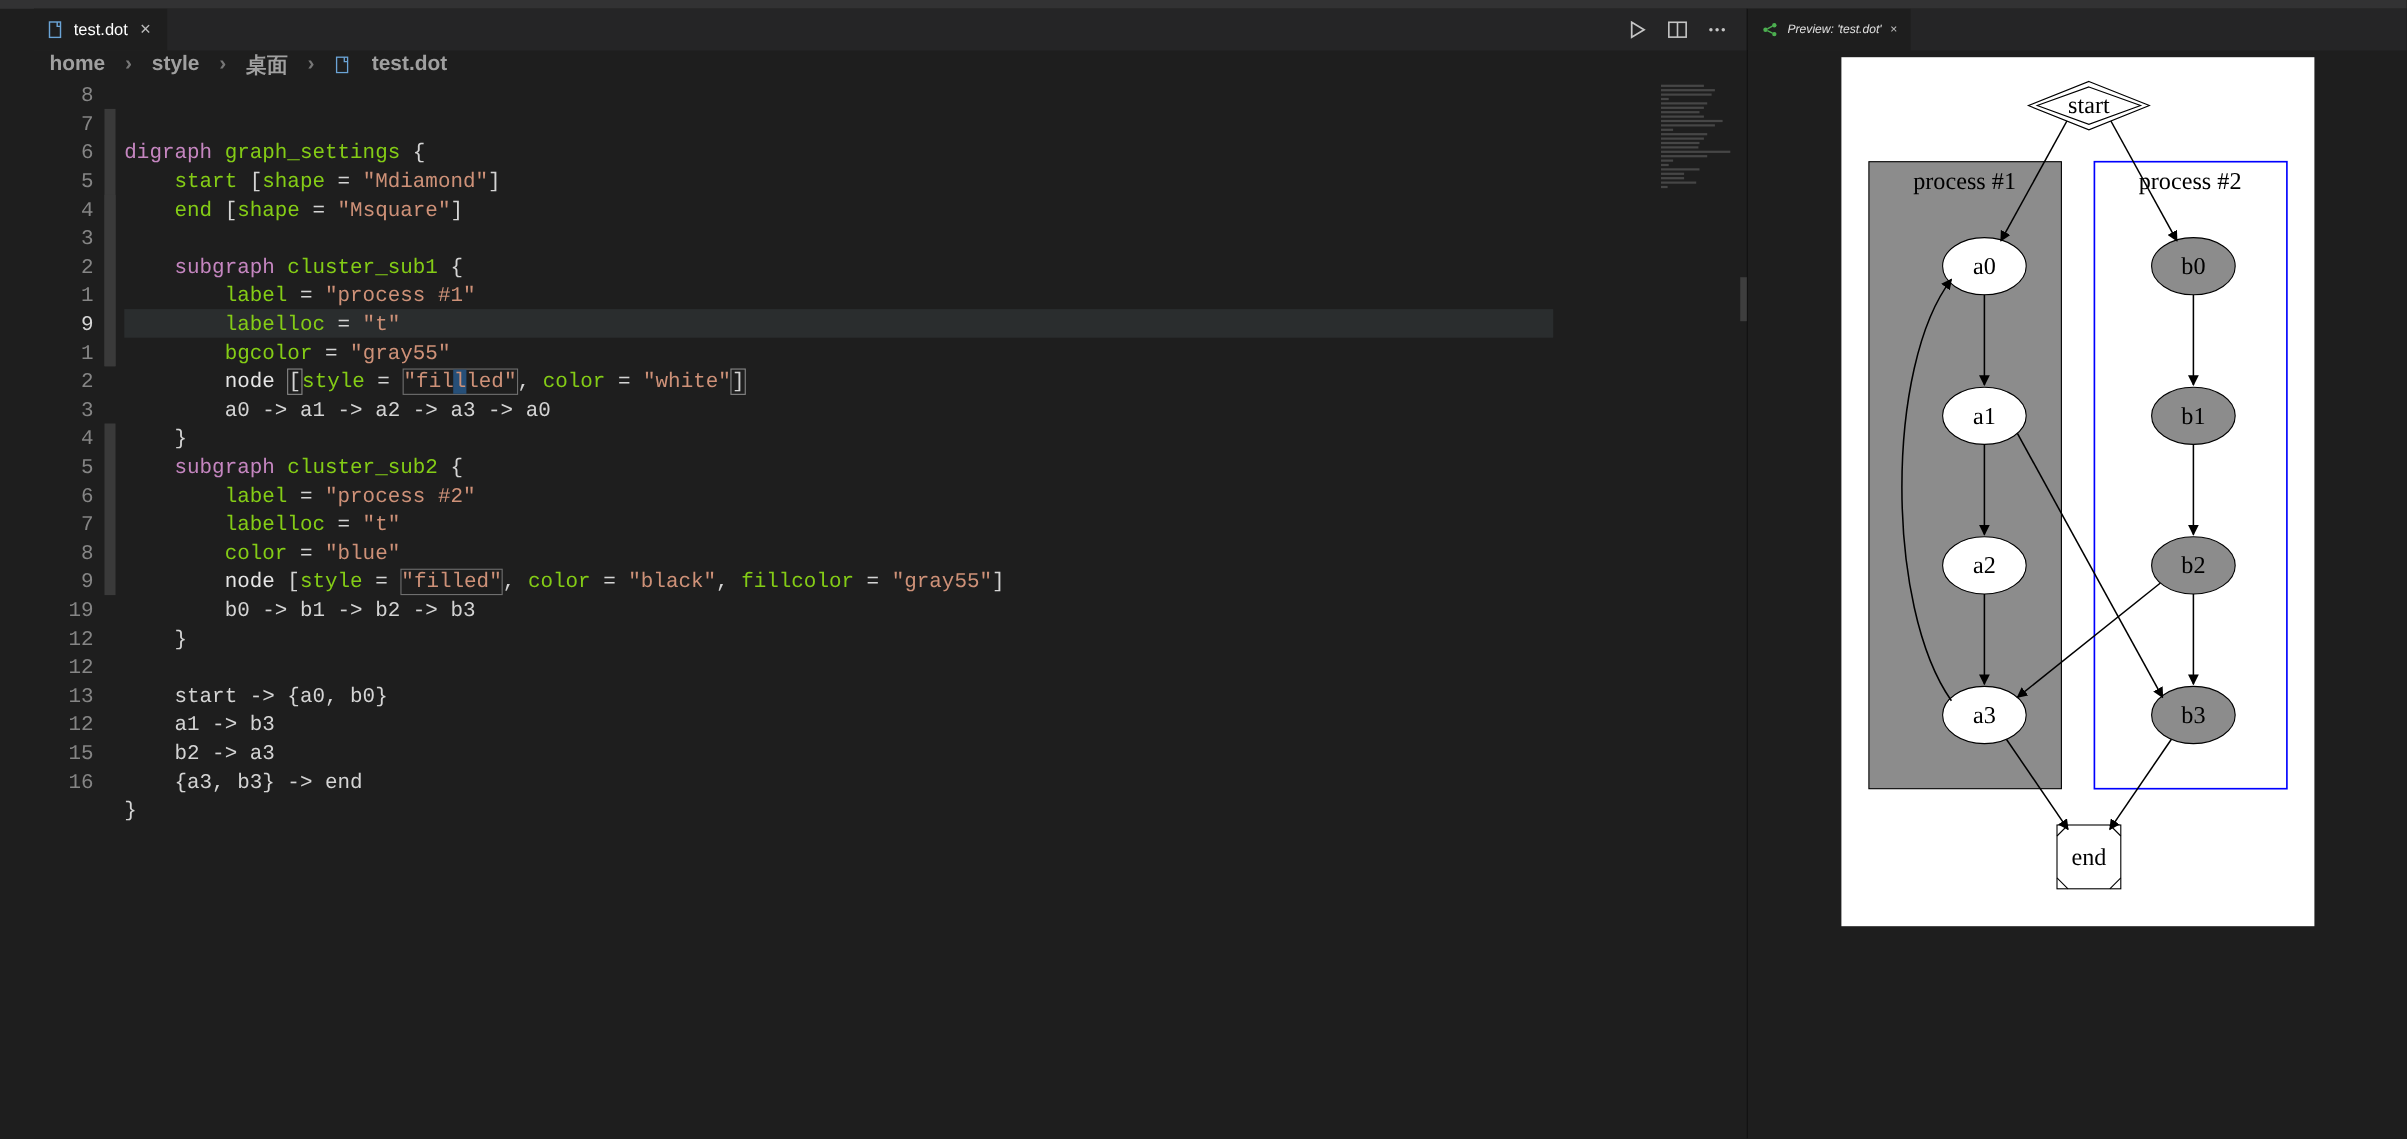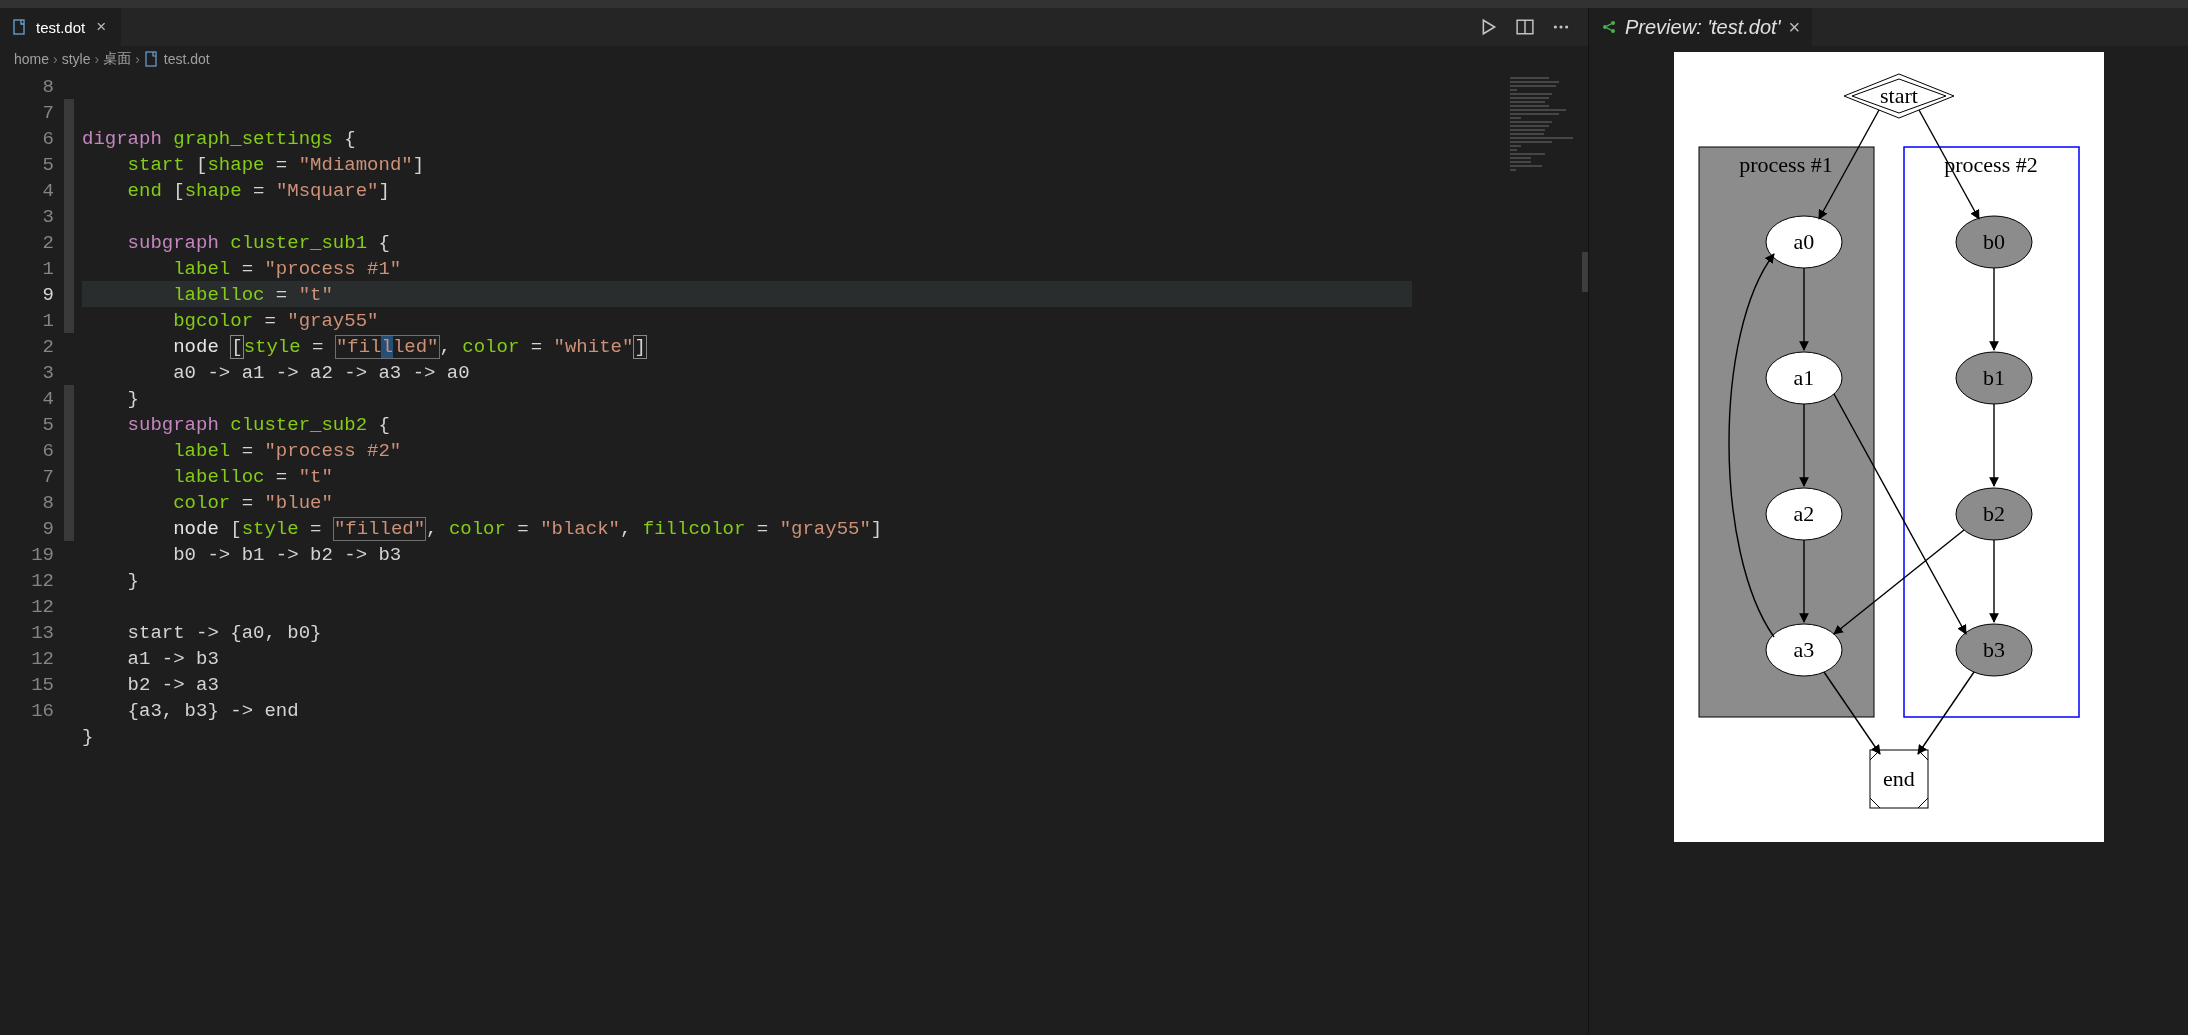--- a/index.html
+++ b/index.html
@@ -1,27 +1,27 @@
 <!DOCTYPE html>
 <html><head>
 <meta charset="utf-8">
 <style>
   * { margin:0; padding:0; box-sizing:border-box; }
   html,body { width:2188px; height:1035px; background:#1e1e1e; font-family:"Segoe UI",Arial,sans-serif; color:#ccc; overflow:hidden; }
   .root { display:flex; flex-direction:column; width:100%; height:100%; }
   .titlebar { height:8px; background:#323233; }
-  .main { flex:1; display:flex; }
+  .main { flex:1; display:flex;margin-left:31px; }
   .editor-group { flex:1; display:flex; flex-direction:column; background:#1e1e1e; min-width:0; }
   .tabs-row { height:38px; background:#252526; display:flex; align-items:center; }
   .tab { height:38px; display:flex; align-items:center; padding:0 12px; background:#1e1e1e; color:#fff; gap:8px; font-size:15px; }
   .tab .icon { width:16px; height:16px; }
   .tab .close { width:16px; height:16px; display:flex; align-items:center; justify-content:center; color:#bbb; font-size:17px; }
   .tabs-actions { margin-left:auto; display:flex; align-items:center; gap:18px; padding-right:18px; color:#b9b9b9; }
   .tabs-actions svg { width:18px; height:18px; }
-  .breadcrumbs { height:26px; display:flex; align-items:center; padding:0 14px; font-size:14px; color:#a0a0a0; gap:4px; }
+  .breadcrumbs { height:26px; display:flex; align-items:center; padding:0 14px; font-size:19px; color:#a0a0a0; gap:18px;font-weight:bold; }
   .breadcrumbs .chev { color:#777; }
   .breadcrumbs .file-icon { width:16px; height:16px; }
   .editor-body { flex:1; display:flex; position:relative; font-family:"Consolas","Courier New",monospace; font-size:19px; line-height:26px; }
   .gutter { width:64px; text-align:right; color:#858585; padding-right:10px; padding-top:2px; user-select:none; }
   .gutter .active { color:#d7d7d7; }
   .foldbar { width:18px; background:transparent; position:relative; }
   .foldbar-col { position:absolute; top:1px; left:0; width:10px; background:#3a3a3a; }
   .code { flex:1; padding-top:2px; white-space:pre; color:#d4d4d4; position:relative; }
   .code .active-line-bg { position:absolute; left:0; right:86px; height:26px; background:#2a2d2e; z-index:0; }
   .code pre { position:relative; z-index:1; margin:0; font-family:inherit; }
@@ -32,21 +32,21 @@
   .t-node{ color:#e5e5e5; }
   .sel-box { border:1px solid #6f6f6f; padding:0 0; }
   .cursor-sel { background:#264f78; }
   .bracket-hl { border:1px solid #888; }
   .minimap { width:90px; position:relative; }
   .minimap .mm { position:absolute; top:5px; right:8px; width:70px; opacity:0.45; }
   .minimap .mm div { height:2px; margin-bottom:2px; background:#777; }
   .minimap .slider { position:absolute; top:180px; right:0; width:6px; height:40px; background:#3e3e3e; }
   .preview-pane { width:600px; background:#1e1e1e; display:flex; flex-direction:column; border-left:1px solid #111; }
   .preview-tabs { height:38px; background:#252526; display:flex; align-items:center; }
-  .preview-tab { height:38px; display:flex; align-items:center; padding:0 12px; background:#1e1e1e; gap:8px; font-size:20px; font-style:italic; color:#e0e0e0; }
+  .preview-tab { height:38px; display:flex; align-items:center; padding:0 12px; background:#1e1e1e; gap:8px; font-size:11px; font-style:italic; color:#e0e0e0; }
   .preview-tab .close { font-style:normal; color:#bbb; }
   .preview-body { flex:1; display:flex; justify-content:center; align-items:flex-start; padding:6px 0; }
   .graph-canvas { width:430px; height:790px; background:#fff; }
 </style>
 </head>
 <body>
 
 <div class="root">
   <div class="titlebar"></div>
   <div class="main">

